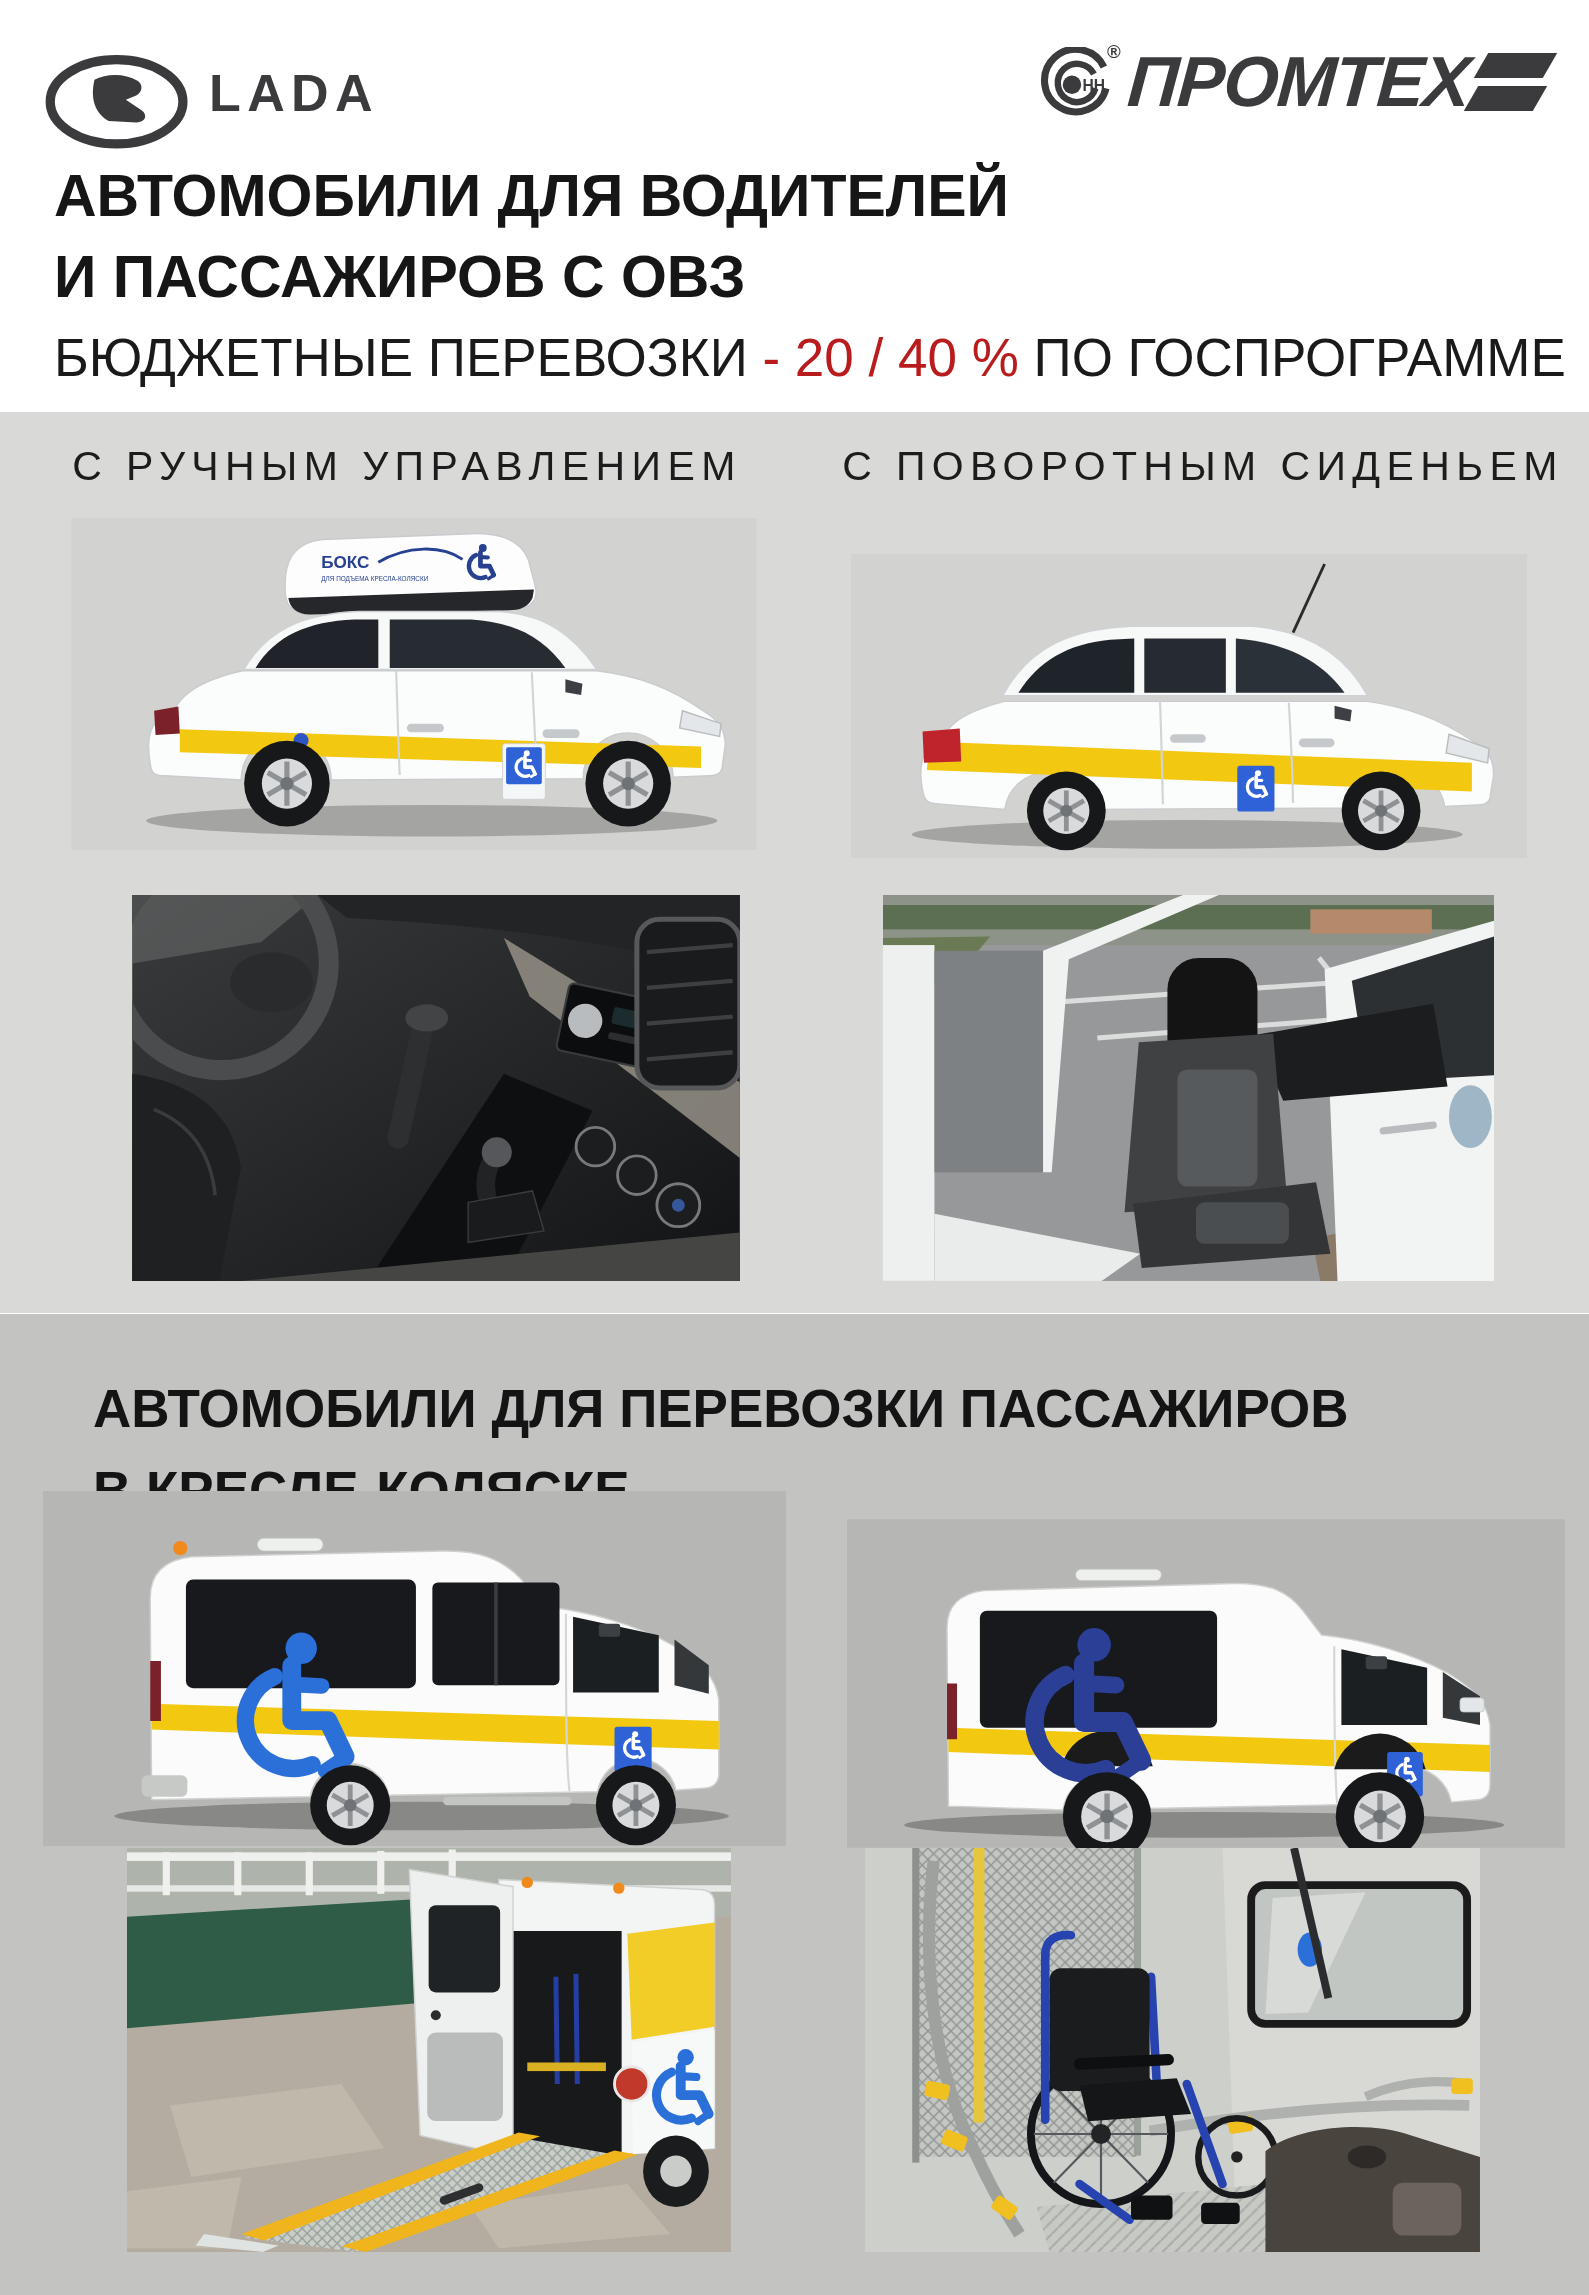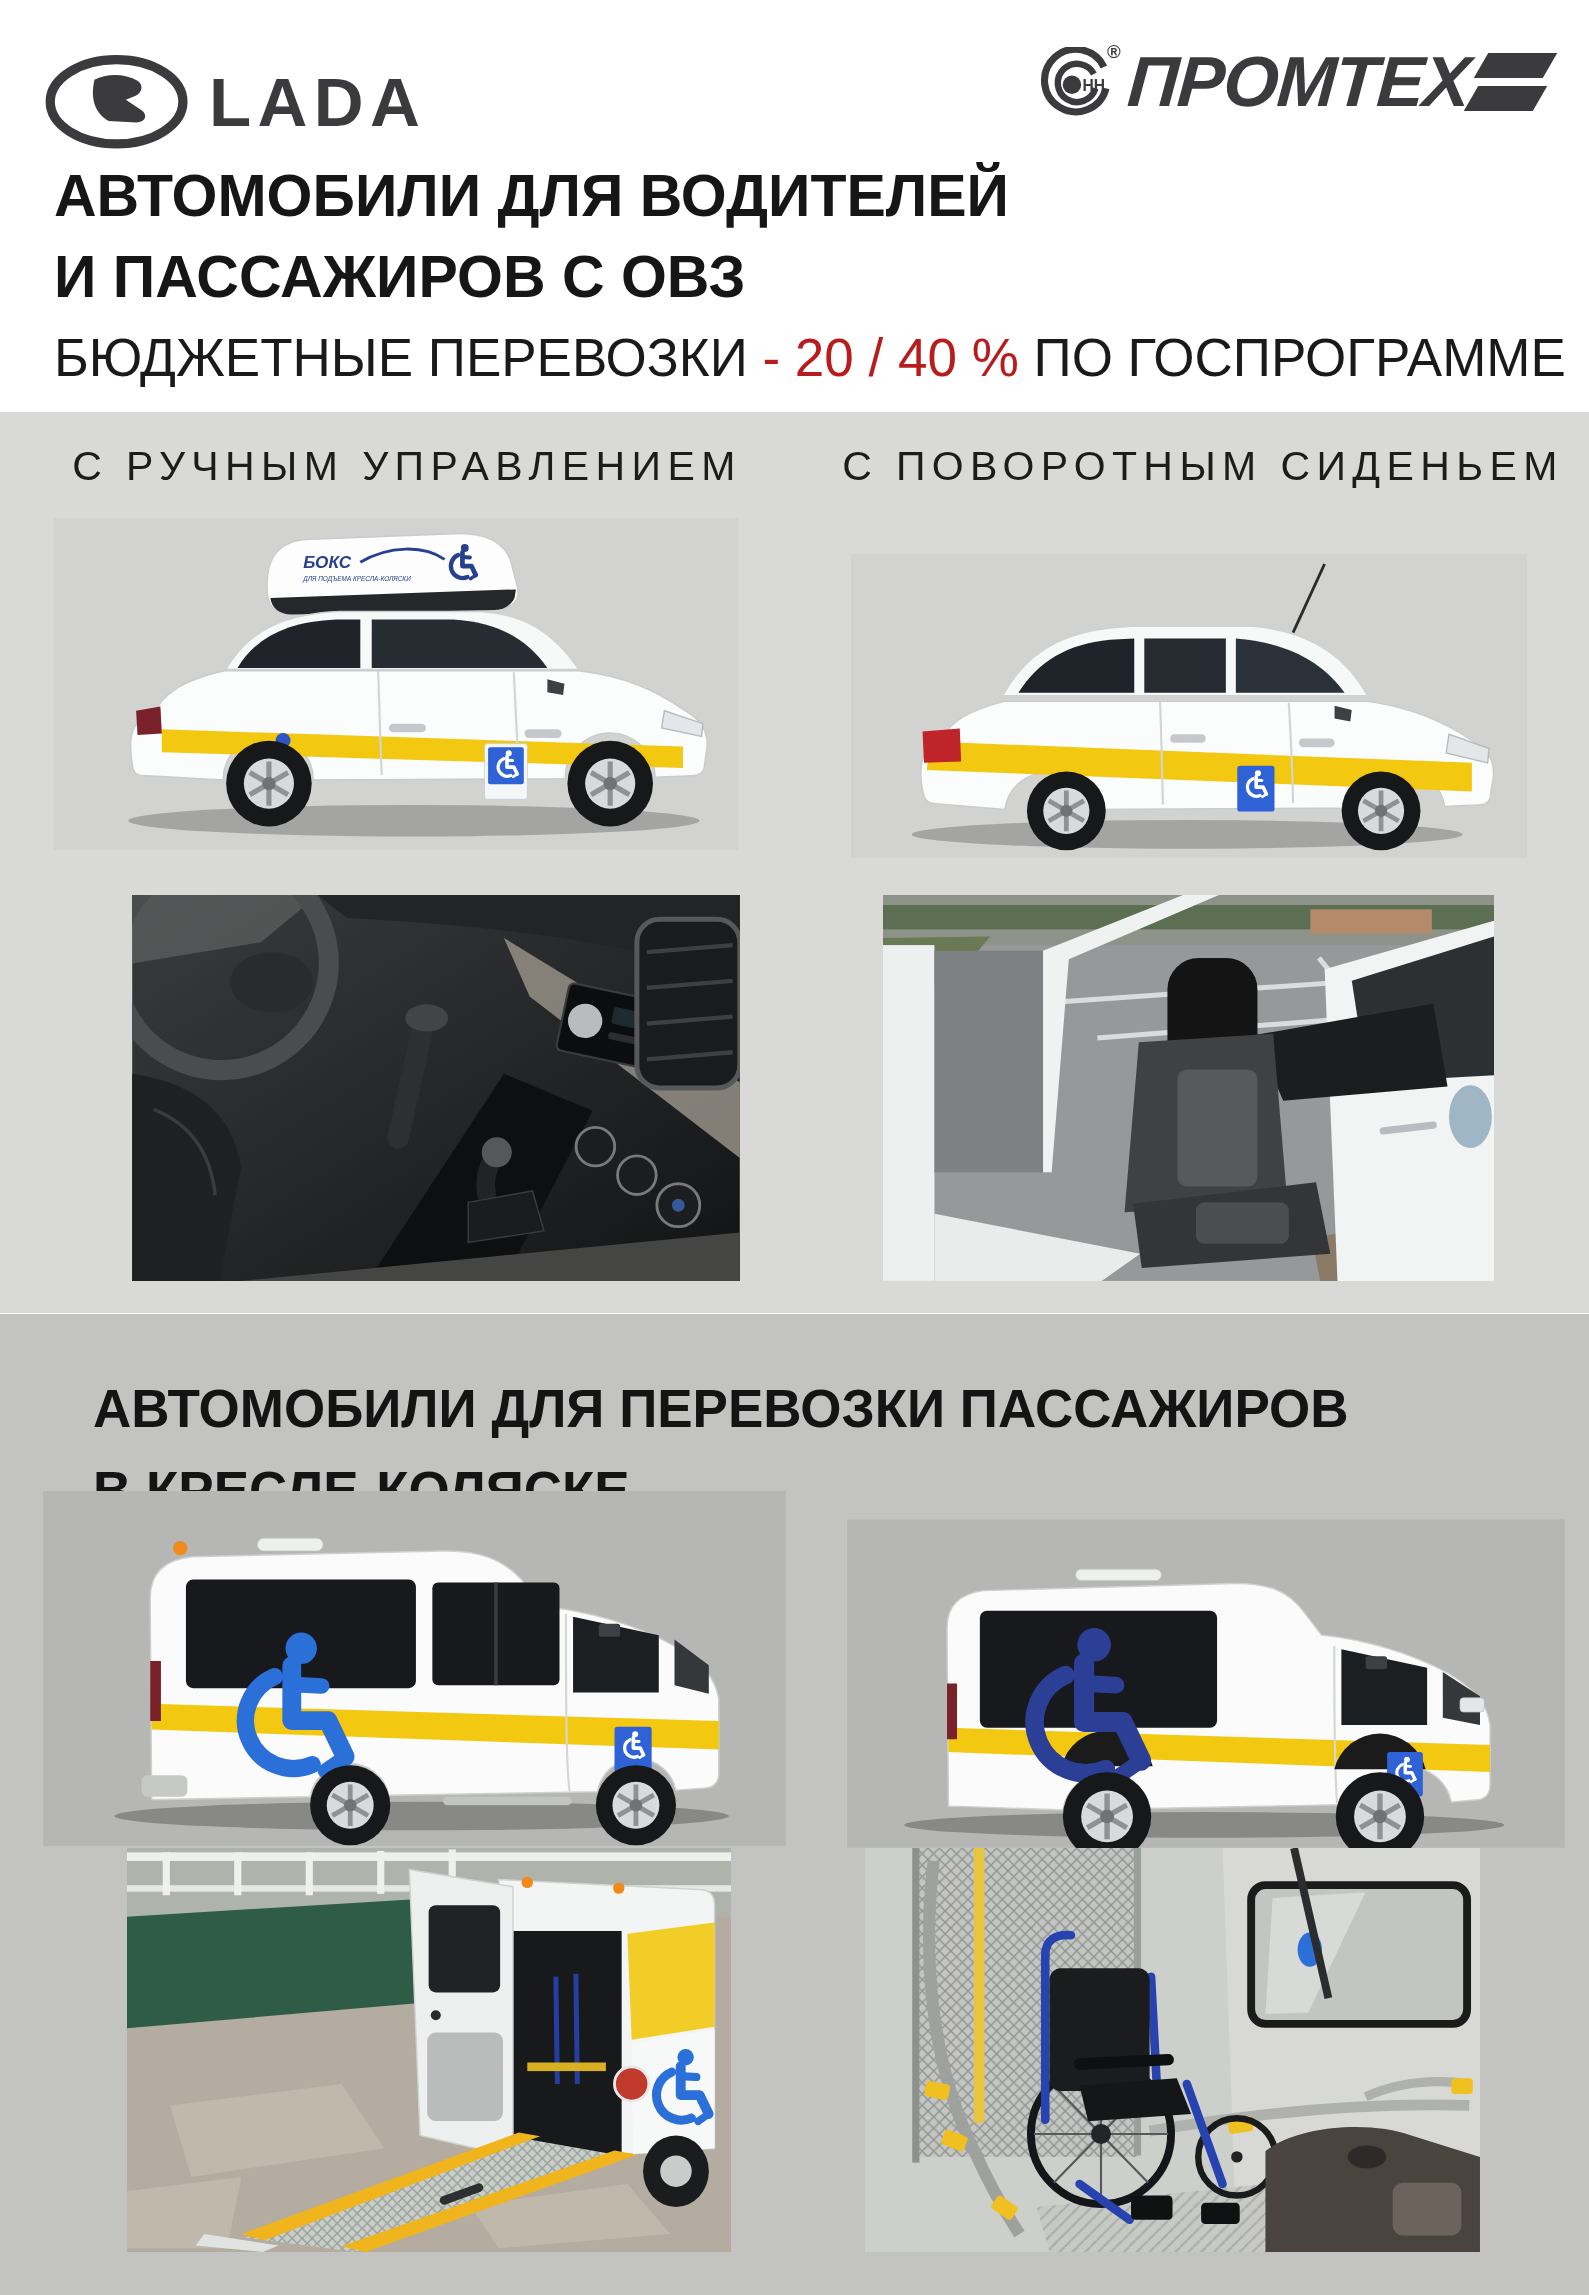--- a/index.html
+++ b/index.html
@@ -1,20 +1,20 @@
 <!DOCTYPE html>
 <html style="font-size:11.4px"><head>
 <meta charset="utf-8">
 <style>
   html,body{margin:0;padding:0;background:#888;}
   .page{position:relative;width:1589px;height:2295px;background:#ffffff;overflow:hidden;
         font-family:"Liberation Sans",sans-serif;}
   .abs{position:absolute;}
   
-  .lada-text{left:209px;top:63px;font-size:69px;font-weight:bold;color:#3b3b3d;letter-spacing:6.4px;}
+  .lada-text{left:209px;top:63px;font-size:52px;font-weight:bold;color:#3b3b3d;letter-spacing:6.4px;}
   .title-line{left:54px;font-size:59px;font-weight:bold;color:#161616;letter-spacing:0px;white-space:nowrap;}
   .title-1{top:162px;}
   .title-2{top:243px;}
   .subtitle{left:54px;top:327px;font-size:53px;color:#1a1a1a;white-space:nowrap;}
   .subtitle b{color:#b91c1c;font-weight:normal;}
   .promtech-text{left:1128px;top:41px;font-size:71px;font-weight:bold;font-style:italic;
                  color:#3b3b3d;transform:skewX(-4deg);letter-spacing:-1.4px;white-space:nowrap;}
   .promtech-reg{left:1107px;top:41px;font-size:18.6px;color:#3b3b3d;font-weight:bold;}
   .pt-stripe{width:69px;height:25px;background:#3b3b3d;transform:skewX(-30deg);}
   .pt-s1{left:1481px;top:53px;}
@@ -24,21 +24,21 @@
   .sec2{left:0;top:1314px;width:1589px;height:982px;background:#c3c4c1;}
   .col-header{top:443px;font-size:41px;color:#1c1c1c;letter-spacing:6.4px;white-space:nowrap;
               transform:translateX(-50%);}
   .col-h-left{left:407px;text-align:right;}
   .col-h-right{left:1187px;margin-left:16px;}
   .sec2-title{left:93px;font-size:53px;font-weight:bold;color:#141414;white-space:nowrap;}
   .s2t1{top:1378px;}
   .s2t2{top:1460px;}
   .photo{position:absolute;overflow:hidden;}
   .photo svg{display:block;width:100%;height:100%;}
-  .p1{left:53px;top:518px;width:686px;height:332px;font-style:italic;}
+  .p1{left:71px;top:518px;width:686px;height:332px;}
   .p2{left:851px;top:554px;width:676px;height:304px;}
   .p3{left:132px;top:895px;width:608px;height:386px;}
   .p4{left:883px;top:895px;width:611px;height:386px;}
   .p5{left:43px;top:1491px;width:743px;height:355px;}
   .p6{left:847px;top:1519px;width:718px;height:329px;}
   .p7{left:127px;top:1848px;width:604px;height:404px;}
   .p8{left:865px;top:1848px;width:615px;height:404px;}
   .hidden-defs{position:absolute;width:0;height:0;overflow:hidden;}
 </style>
 </head>

